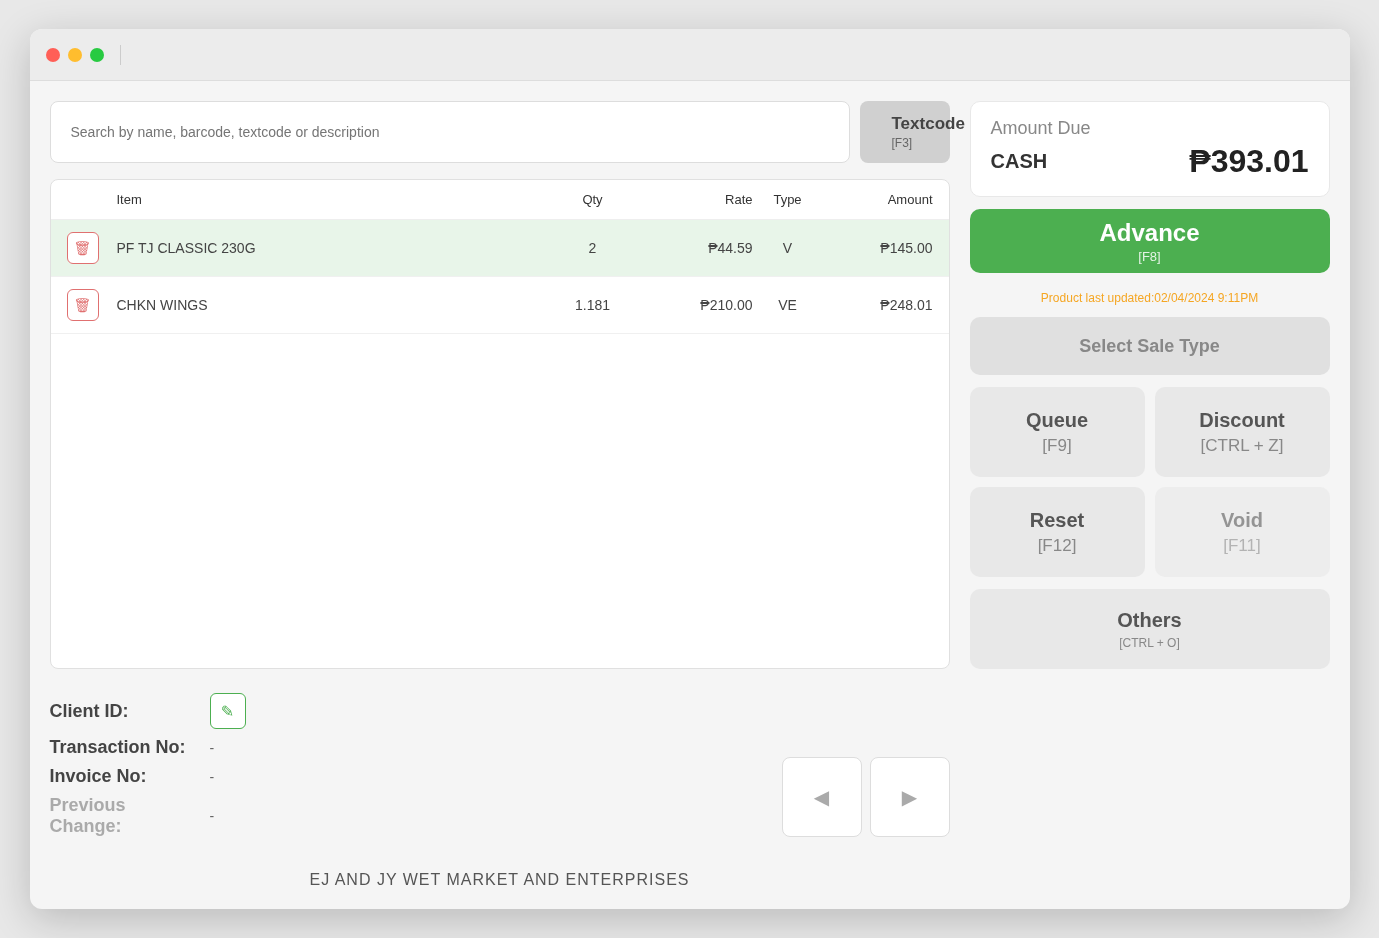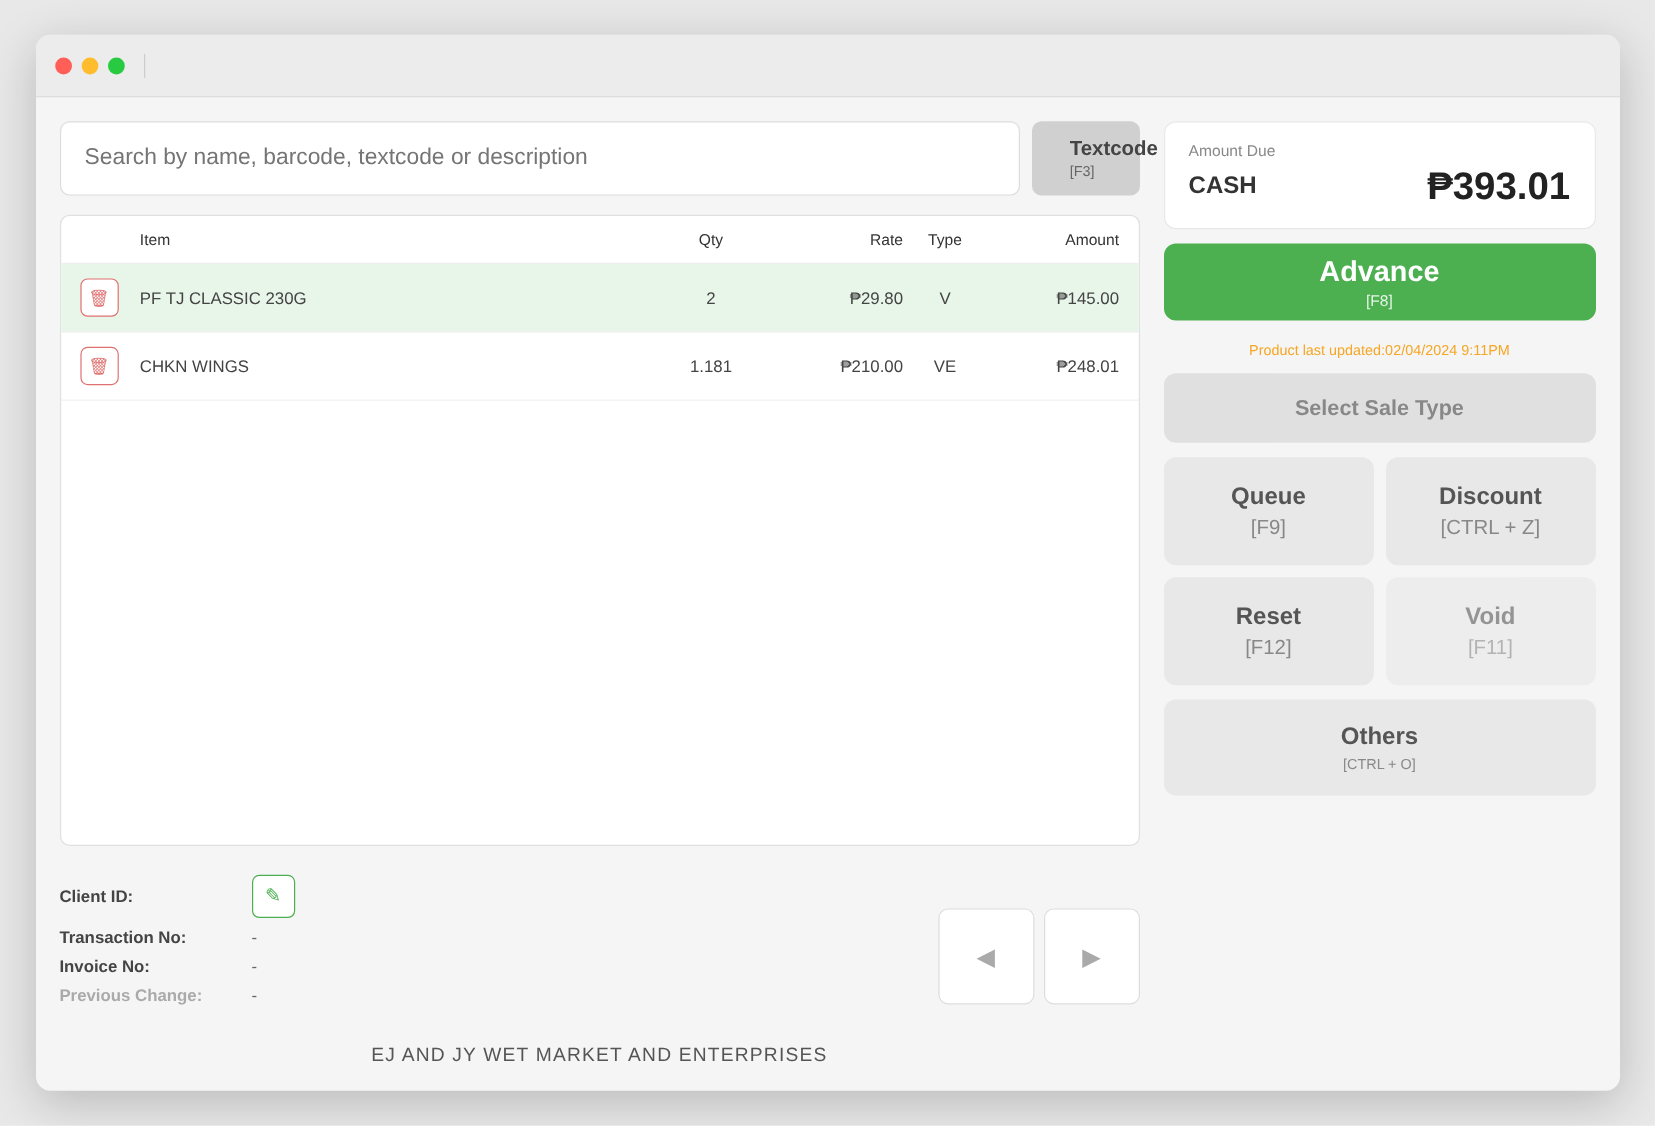--- a/index.html
+++ b/index.html
@@ -82,21 +82,21 @@
       display: flex;
       align-items: center;
       padding: 0 20px;
       height: 62px;
     }
 
     .search-input-wrapper input {
       border: none;
       outline: none;
       width: 100%;
-      font-size: 19px;
+      font-size: 14px;
       color: #999;
       background: transparent;
     }
 
     .textcode-btn {
       background: #d0d0d0;
       border: none;
       border-radius: 8px;
       width: 90px;
       height: 62px;
@@ -203,21 +203,21 @@
       gap: 8px;
     }
 
     .info-row {
       display: flex;
       align-items: center;
       gap: 10px;
     }
 
     .info-label {
-      font-size: 14px;
+      font-size: 18px;
       font-weight: 600;
       color: #444;
       width: 150px;
     }
 
     .info-label.dimmed {
       color: #aaa;
     }
 
     .info-value {
@@ -276,21 +276,21 @@
     }
 
     .amount-card {
       background: white;
       border-radius: 10px;
       padding: 16px 20px;
       border: 1px solid #e8e8e8;
     }
 
     .amount-due-label {
-      font-size: 13px;
+      font-size: 18px;
       color: #888;
       margin-bottom: 4px;
     }
 
     .amount-row {
       display: flex;
       align-items: center;
       justify-content: space-between;
     }
 
@@ -445,21 +445,21 @@
           <span class="center">Type</span>
           <span class="right">Amount</span>
         </div>
 
         <div class="table-row highlighted">
           <button class="delete-btn">
             <span>🗑</span>
           </button>
           <span class="item-name">PF TJ CLASSIC 230G</span>
           <span class="item-qty">2</span>
-          <span class="item-rate">₱29.80</span>
+          <span class="item-rate">₱44.59</span>
           <span class="item-type">V</span>
           <span class="item-amount">₱145.00</span>
         </div>
 
         <div class="table-row">
           <button class="delete-btn">
             <span>🗑</span>
           </button>
           <span class="item-name">CHKN WINGS</span>
           <span class="item-qty">1.181</span>

